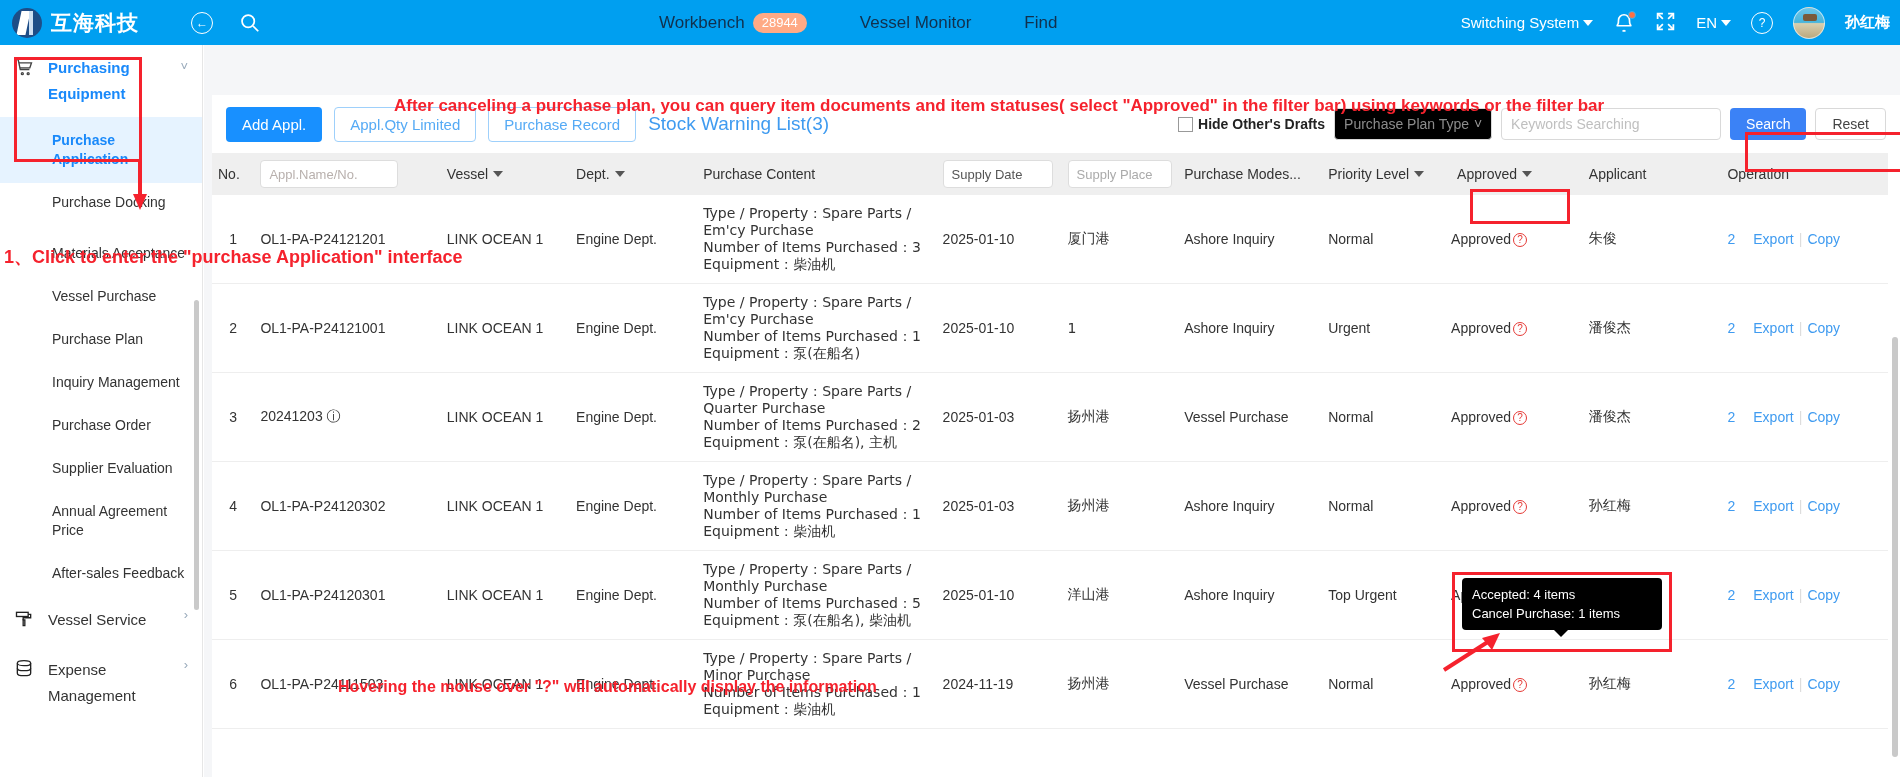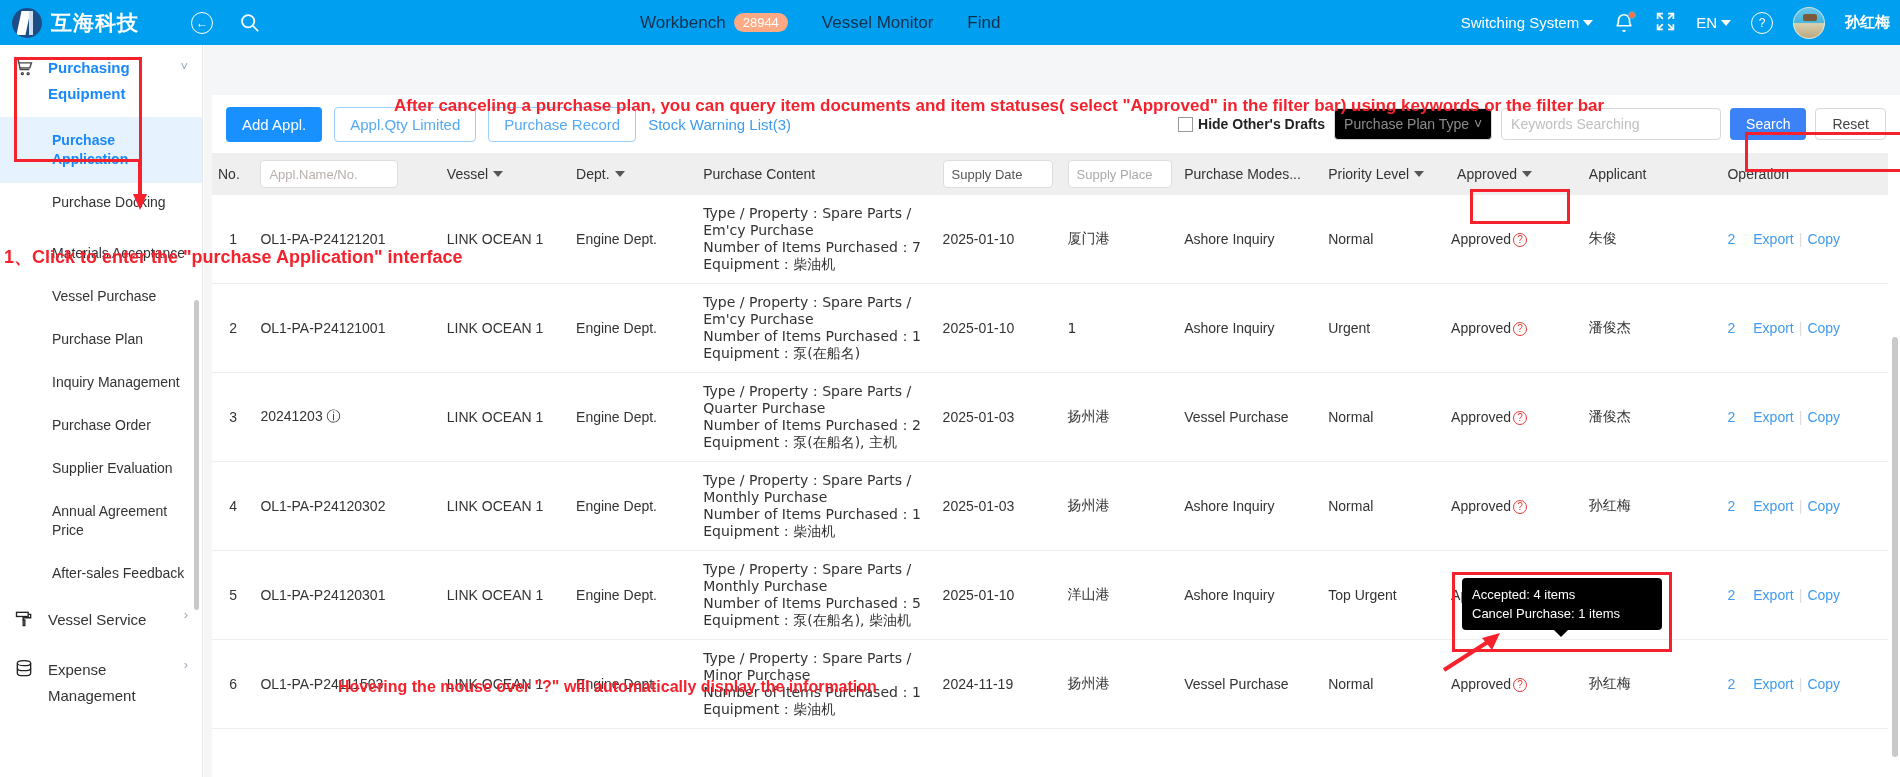--- a/index.html
+++ b/index.html
@@ -39,21 +39,21 @@
     justify-content:center; cursor:pointer;
   }
   .circ-icon{
     width:22px;height:22px;border:1.6px solid #fff;border-radius:50%;
     display:flex;align-items:center;justify-content:center;font-size:12px;line-height:1;
   }
   #nav-center {
     position:absolute; left:640px; top:0; height:45px;
     display:flex; align-items:center; gap:34px;
   }
-  .nav-item { color:#11304d; font-size:17px; cursor:pointer; display:flex; align-items:center; }
+  .nav-item { color:#11304d; font-size:17px; cursor:pointer; display:flex; align-items:flex-end;margin-left:19px; }
   .nav-badge {
     background:#ffaa85; color:#fff; border-radius:11px; font-size:13px;
     padding:2px 9px; margin-left:8px; line-height:1.2;
   }
   #top-right {
     position:absolute; right:10px; top:0; height:45px;
     display:flex; align-items:center; gap:20px;
   }
   .tr-label { color:#fff; font-size:15px; cursor:pointer; display:flex; align-items:center; gap:4px;}
   .caret-down {
@@ -124,21 +124,21 @@
     height:58px; display:flex; align-items:center; padding:0 14px; gap:12px;
   }
   .btn-primary{
     background:#1890ff; color:#fff; border:none; border-radius:4px;
     padding:9px 16px; font-size:15px; cursor:pointer; font-family:inherit;
   }
   .btn-outline{
     background:#fff; color:#55aaf5; border:1px solid #9ed0fb; border-radius:4px;
     padding:8px 15px; font-size:15px; cursor:pointer; font-family:inherit;
   }
-  .link-blue{ color:#3f9bf0; font-size:15px; cursor:pointer; }
+  .link-blue{ color:#3f9bf0; font-size:19px; cursor:pointer; }
   .tb-right{ margin-left:auto; display:flex; align-items:center; gap:9px; }
   .chkwrap{ display:flex; align-items:center; gap:5px; font-weight:bold; font-size:14px; color:#222;}
   .chkbox{ width:15px;height:15px;border:1px solid #999; background:#fff; display:inline-block;}
   .sel-box{
     width:158px; height:32px; border:1px solid #d9d9d9; border-radius:4px; background:#000000;
     display:flex; align-items:center; justify-content:space-between;
     padding:0 9px; font-size:14px; color:#8c8c8c; cursor:pointer;
   }
   .search-input{
     width:220px;height:32px;border:1px solid #d9d9d9;border-radius:4px;
@@ -434,21 +434,21 @@
           </tr>
         </thead>
         <tbody id="tbody">
             <tr>
               <td style="text-align:center;">1</td>
               <td>OL1-PA-P24121201</td>
               <td>LINK OCEAN 1</td>
               <td>Engine Dept.</td>
               <td>
                 <div class="pc-line cn">Type / Property：Spare Parts / Em'cy Purchase</div>
-                <div class="pc-line cn">Number of Items Purchased：7</div>
+                <div class="pc-line cn">Number of Items Purchased：3</div>
                 <div class="pc-line cn">Equipment：柴油机</div>
               </td>
               <td>2025-01-10</td>
               <td class="cn">厦门港</td>
               <td>Ashore Inquiry</td>
               <td class="normal">Normal</td>
               <td>Approved<span class="qmark">?</span></td>
               <td class="cn">朱俊</td>
               <td style="padding-left:26px;white-space:nowrap;"><span style="color:#3f9bf0;">2</span><span class="op-link" style="margin-left:18px;">Export</span><span class="op-sep">|</span><span class="op-link">Copy</span></td>
             </tr>

